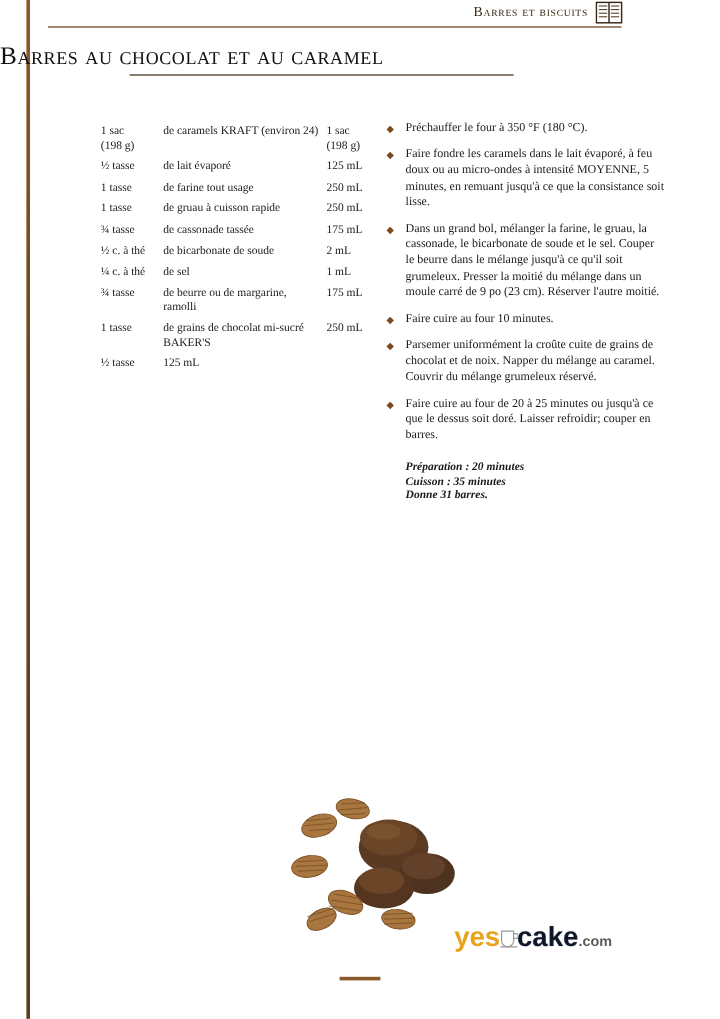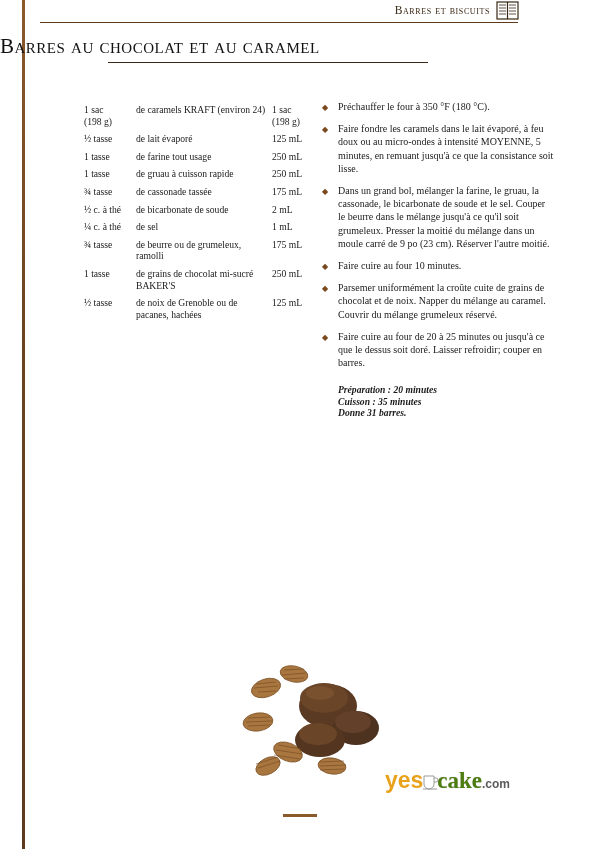--- a/index.html
+++ b/index.html
@@ -159,21 +159,21 @@
     position: absolute;
     right: 26px;
     bottom: 52px;
     font-family: "Liberation Sans", sans-serif;
     font-size: 23px;
     font-weight: bold;
     line-height: 25px;
     white-space: nowrap;
   }
   .wm-yes { color: #e8a21c; }
-  .wm-cake { color: #4d7c0f; text-shadow: 0 0 1px #bbb; font-family: Liberation Serif, serif; }
+  .wm-cake { color: #0f172a; text-shadow: 0 0 1px #bbb; }
   .wm-com { color: #5b5b5b; font-size: 12px; }
   .wm-cup {
     display: inline-block;
     width: 16px;
     height: 18px;
     position: relative;
     top: 3px;
     margin: 0 -1px;
   }
   
@@ -259,31 +259,30 @@
       <div class="ing-name">de bicarbonate de soude</div>
       <div class="ing-metric">2 mL</div>
     </div>
     <div class="ing-row">
       <div class="ing-qty">¼ c. à thé</div>
       <div class="ing-name">de sel</div>
       <div class="ing-metric">1 mL</div>
     </div>
     <div class="ing-row">
       <div class="ing-qty">¾ tasse</div>
-      <div class="ing-name">de beurre ou de grumeleux, ramolli</div>
+      <div class="ing-name">de beurre ou de margarine, ramolli</div>
       <div class="ing-metric">175 mL</div>
     </div>
     <div class="ing-row">
       <div class="ing-qty">1 tasse</div>
       <div class="ing-name">de grains de chocolat mi-sucré BAKER'S</div>
       <div class="ing-metric">250 mL</div>
     </div>
     <div class="ing-row">
       <div class="ing-qty">½ tasse</div>
-      <div class="ing-name">de noix de Grenoble ou de pacanes, hachées</div>
       <div class="ing-metric">125 mL</div>
     </div>
   </div>
 
   <div class="steps">
     <div class="step">
       <span class="bullet">◆</span>
       <span>Préchauffer le four à 350 °F (180 °C).</span>
     </div>
     <div class="step">

